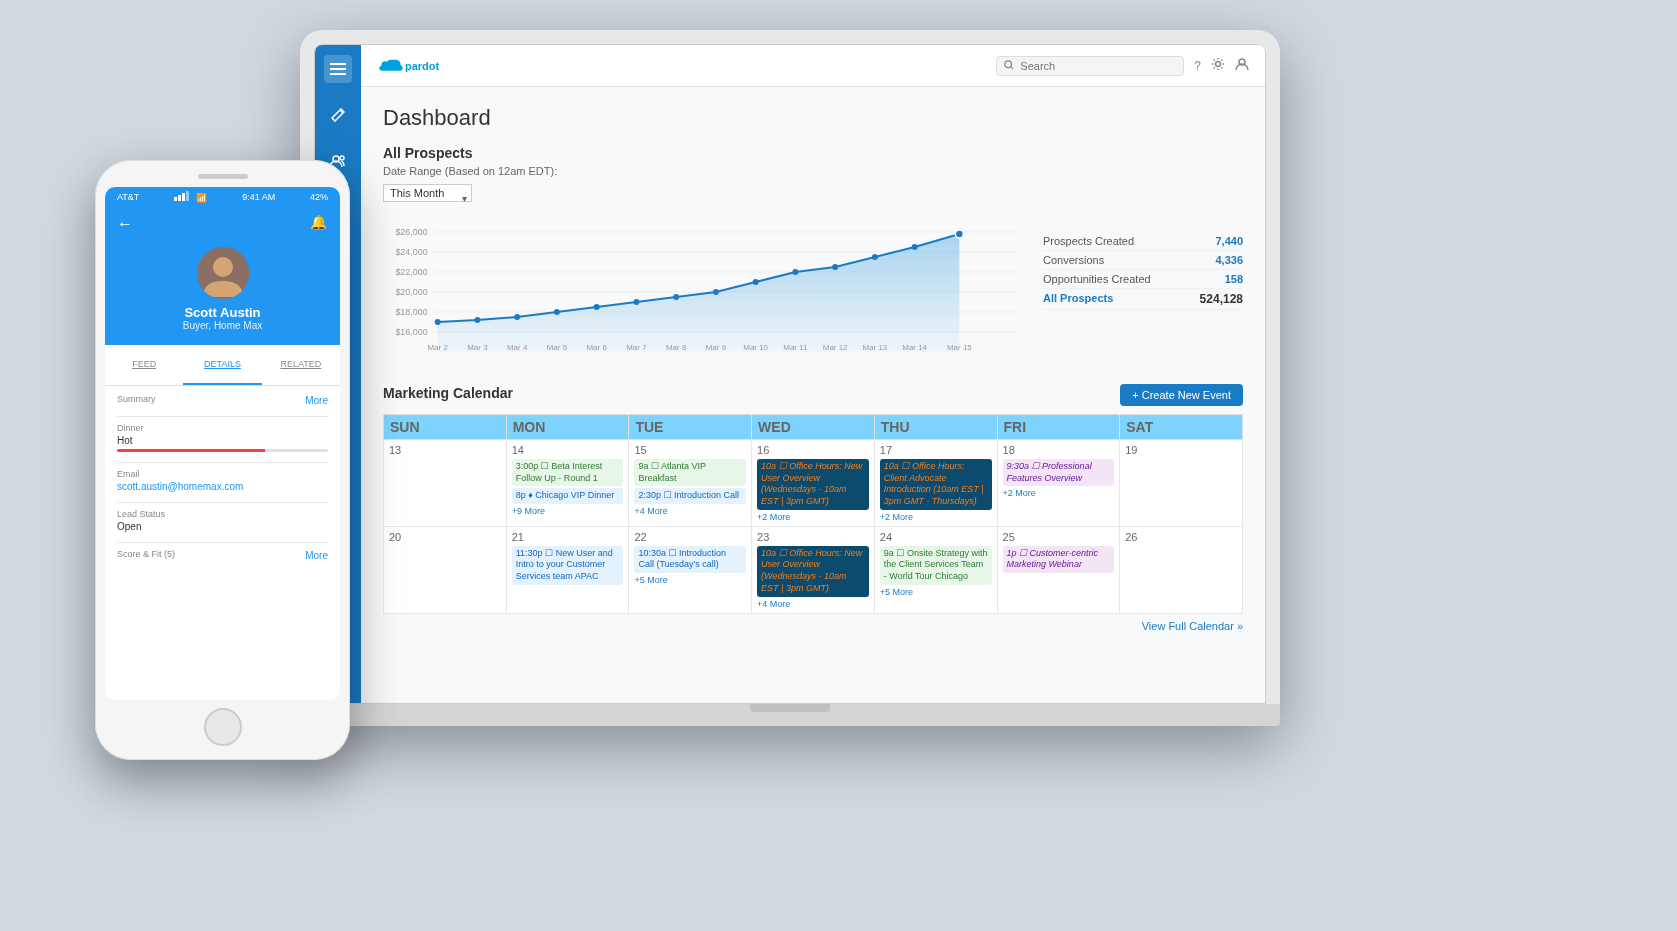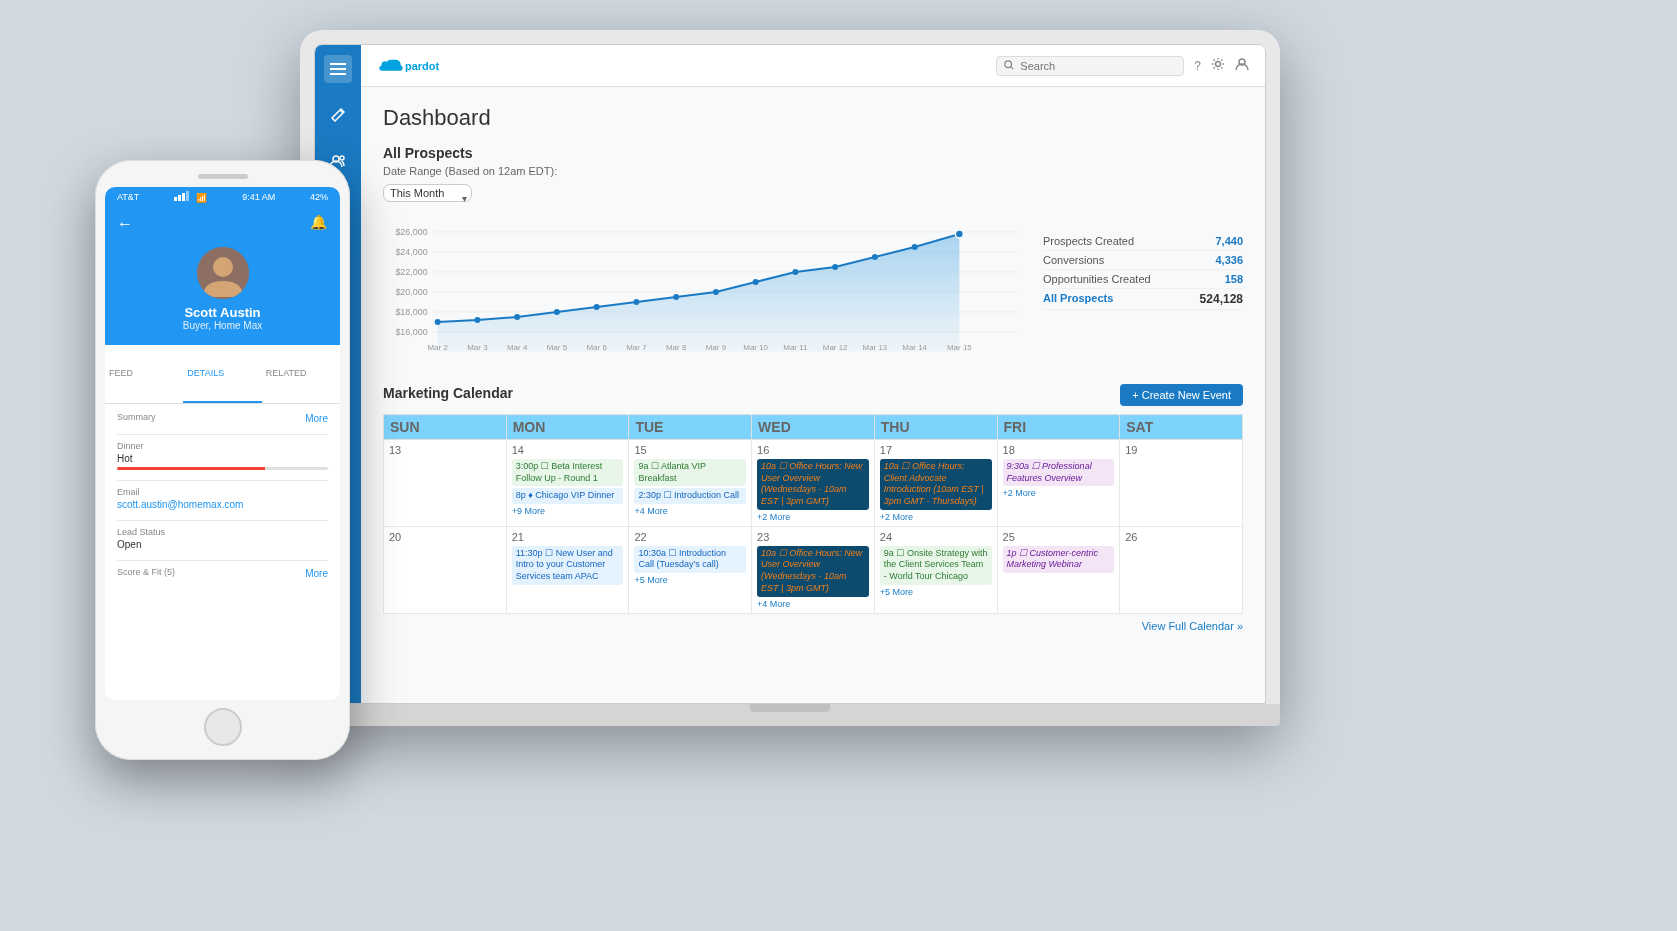--- a/index.html
+++ b/index.html
@@ -158,21 +158,21 @@
       margin-bottom: 4px;
     }
     .date-range-label {
       font-size: 11px;
       color: #666;
       margin-bottom: 6px;
     }
     .date-range-select {
       font-size: 11px;
       border: 1px solid #ccc;
-      border-radius: 7px;
+      border-radius: 0;
       padding: 2px 16px 2px 6px;
       background: #fff;
       color: #333;
       margin-bottom: 10px;
       cursor: pointer;
       appearance: none;
       -webkit-appearance: none;
       position: relative;
     }
     .select-wrapper {
@@ -383,25 +383,27 @@
       opacity: 0.85;
     }
 
     
     .phone-tabs {
       display: flex;
       border-bottom: 1px solid #e0e0e0;
     }
     .phone-tab {
       flex: 1;
-      padding: 23px 4px;
+      text-align: center;
+      padding: 14px 4px;
       font-size: 9px;
       color: #888;
       cursor: pointer;
       border-bottom: 2px solid transparent;
+      text-decoration: underline;
     }
     .phone-tab.active {
       color: #2196F3;
       border-bottom: 2px solid #2196F3;
     }
 
     
     .phone-content {
       flex: 1;
       overflow-y: auto;

